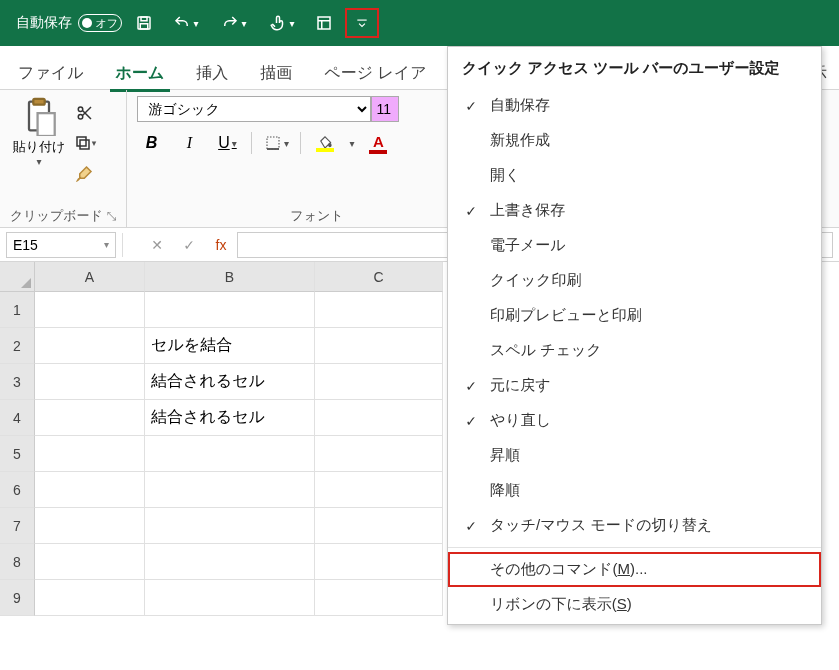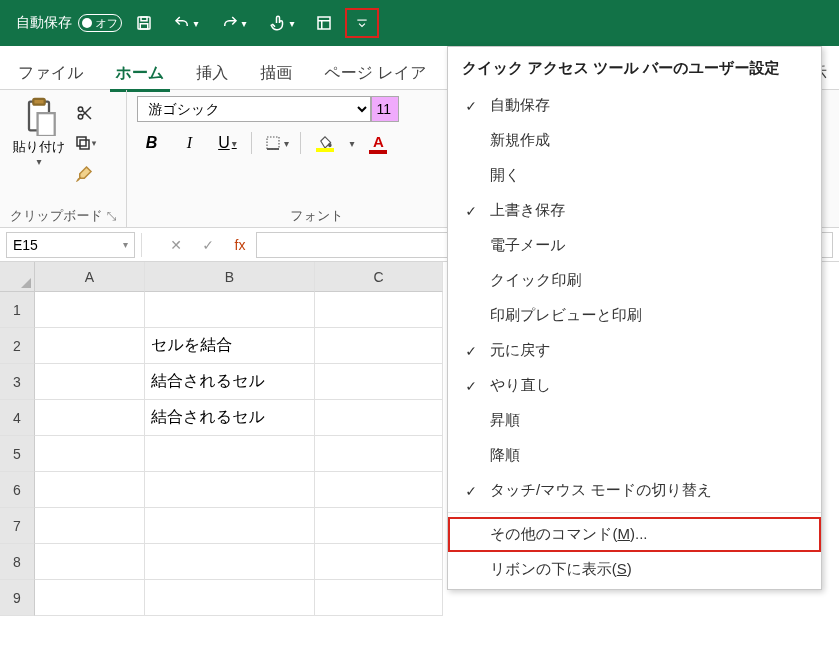--- a/index.html
+++ b/index.html
@@ -164,21 +164,21 @@
   .align-group { padding: 6px 10px 2px; display:flex; flex-direction:column; justify-content:space-between; }
   .align-right-text { font-size: 14px; display:flex; flex-direction:column; gap:14px; padding-top:6px; padding-left:2px;}
   .formula-bar {
     display: flex;
     align-items: center;
     border-bottom: 1px solid #d6d6d6;
     height: 34px;
     background: #fff;
   }
   .namebox {
-    width: 129px;
+    width: 110px;
     height: 26px;
     border: 1px solid #ccc;
     margin: 0 6px;
     padding: 0 6px;
     font-size: 14px;
     display: flex;
     align-items: center;
     justify-content: space-between;
     background: #fff;
   }
@@ -559,20 +559,24 @@
       </div>
       <div class="qat-item">
         <span class="qat-check"></span>
         <span>クイック印刷</span>
       </div>
       <div class="qat-item">
         <span class="qat-check"></span>
         <span>印刷プレビューと印刷</span>
       </div>
       <div class="qat-item">
+        <span class="qat-check"></span>
+        <span>スペル チェック</span>
+      </div>
+      <div class="qat-item">
         <span class="qat-check">✓</span>
         <span>元に戻す</span>
       </div>
       <div class="qat-item">
         <span class="qat-check">✓</span>
         <span>やり直し</span>
       </div>
       <div class="qat-item">
         <span class="qat-check"></span>
         <span>昇順</span>

